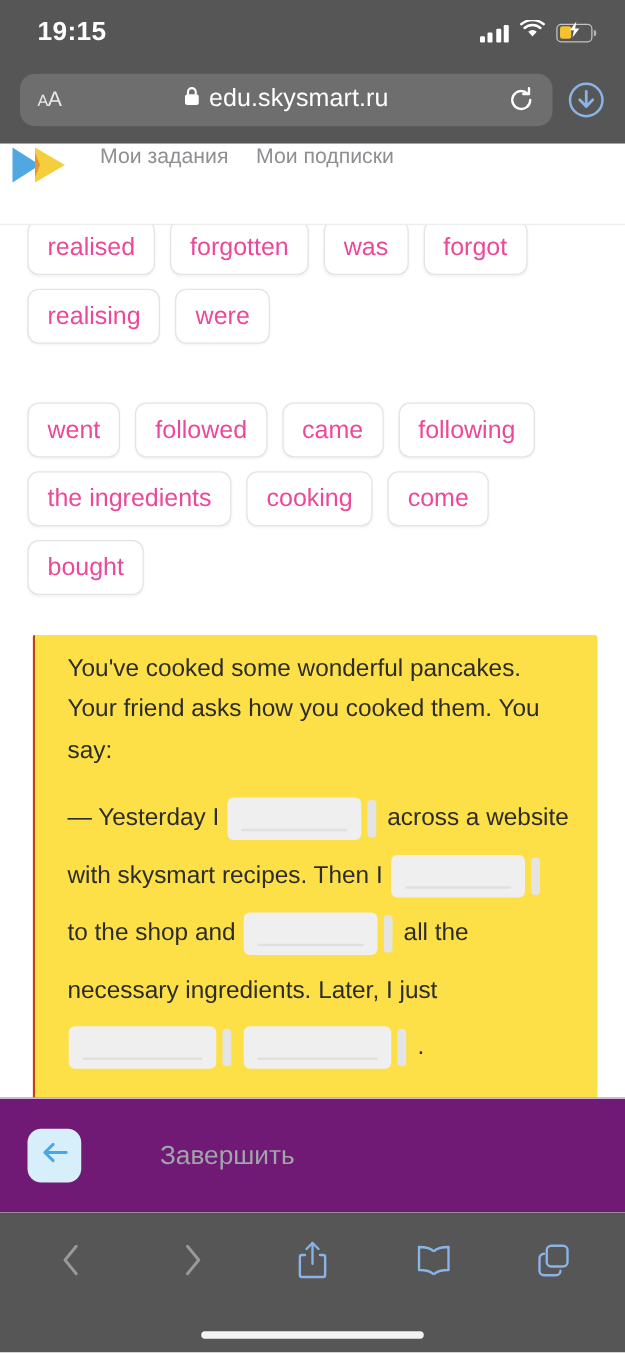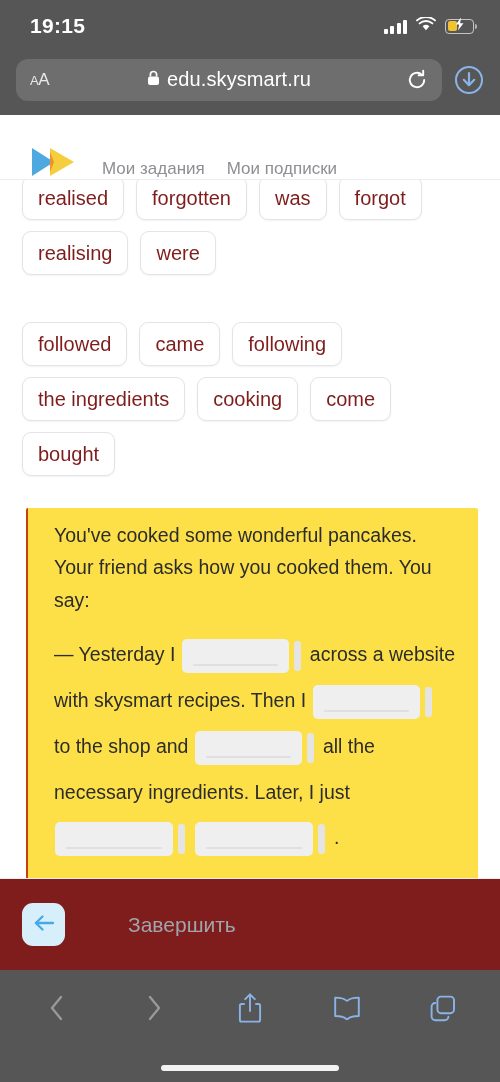--- a/index.html
+++ b/index.html
@@ -111,22 +111,22 @@
     position:absolute;
     top:115px; left:0;
     width:500px;
     height:855px;
     background:#ffffff;
     overflow:hidden;
   }
   .site-header {
     height:65px;
     display:flex;
-    align-items:flex-end;
-    padding-left:30px;
+    align-items:flex-start;
+    padding-left:8px;
     gap:26px;
     background:#ffffff;
     position:relative;
     z-index:5;
     border-bottom:1px solid #ececec;
   }
   .logo { width:46px; height:34px; display:block; }
   .nav-links { display:flex; gap:22px; }
   .nav-link {
     color:#8e8e93;
@@ -147,21 +147,21 @@
     display:flex;
     flex-wrap:wrap;
     gap:11px 12px;
   }
   .chip {
     border:1px solid #e3e4e6;
     background:#ffffff;
     border-radius:9px;
     padding:9px 15px;
     font-size:20px;
-    color:#7f1d1d;
+    color:#ec4899;
     line-height:1.2;
     box-shadow:0 1px 2px rgba(22,24,28,0.05);
     white-space:nowrap;
   }
   .group-gap { height:47px; }
 
   
   .task-card {
     margin:32px 22px 0 26px;
     background:#fde047;
@@ -209,21 +209,21 @@
     border-radius:3px;
     margin:0 9px 0 4px;
   }
 
   
   .footer-bar {
     position:absolute;
     left:0; bottom:0;
     width:500px;
     height:92px;
-    background:#7f1d1d;
+    background:#701a75;
     border-top:1px solid #ececec;
     display:flex;
     align-items:center;
     padding-left:22px;
   }
   .back-btn {
     width:43px; height:43px;
     background:#d7effb;
     border-radius:11px;
     display:flex;
@@ -350,20 +350,21 @@
         <span class="chip">forgot</span>
         <span class="chip">realising</span>
         <span class="chip">were</span>
       </div>
     </div>
 
     <div class="group-gap"></div>
 
     <div class="chip-group">
       <div class="chip-row">
+        <span class="chip">went</span>
         <span class="chip">followed</span>
         <span class="chip">came</span>
         <span class="chip">following</span>
         <span class="chip">the ingredients</span>
         <span class="chip">cooking</span>
         <span class="chip">come</span>
         <span class="chip">bought</span>
       </div>
     </div>
 

